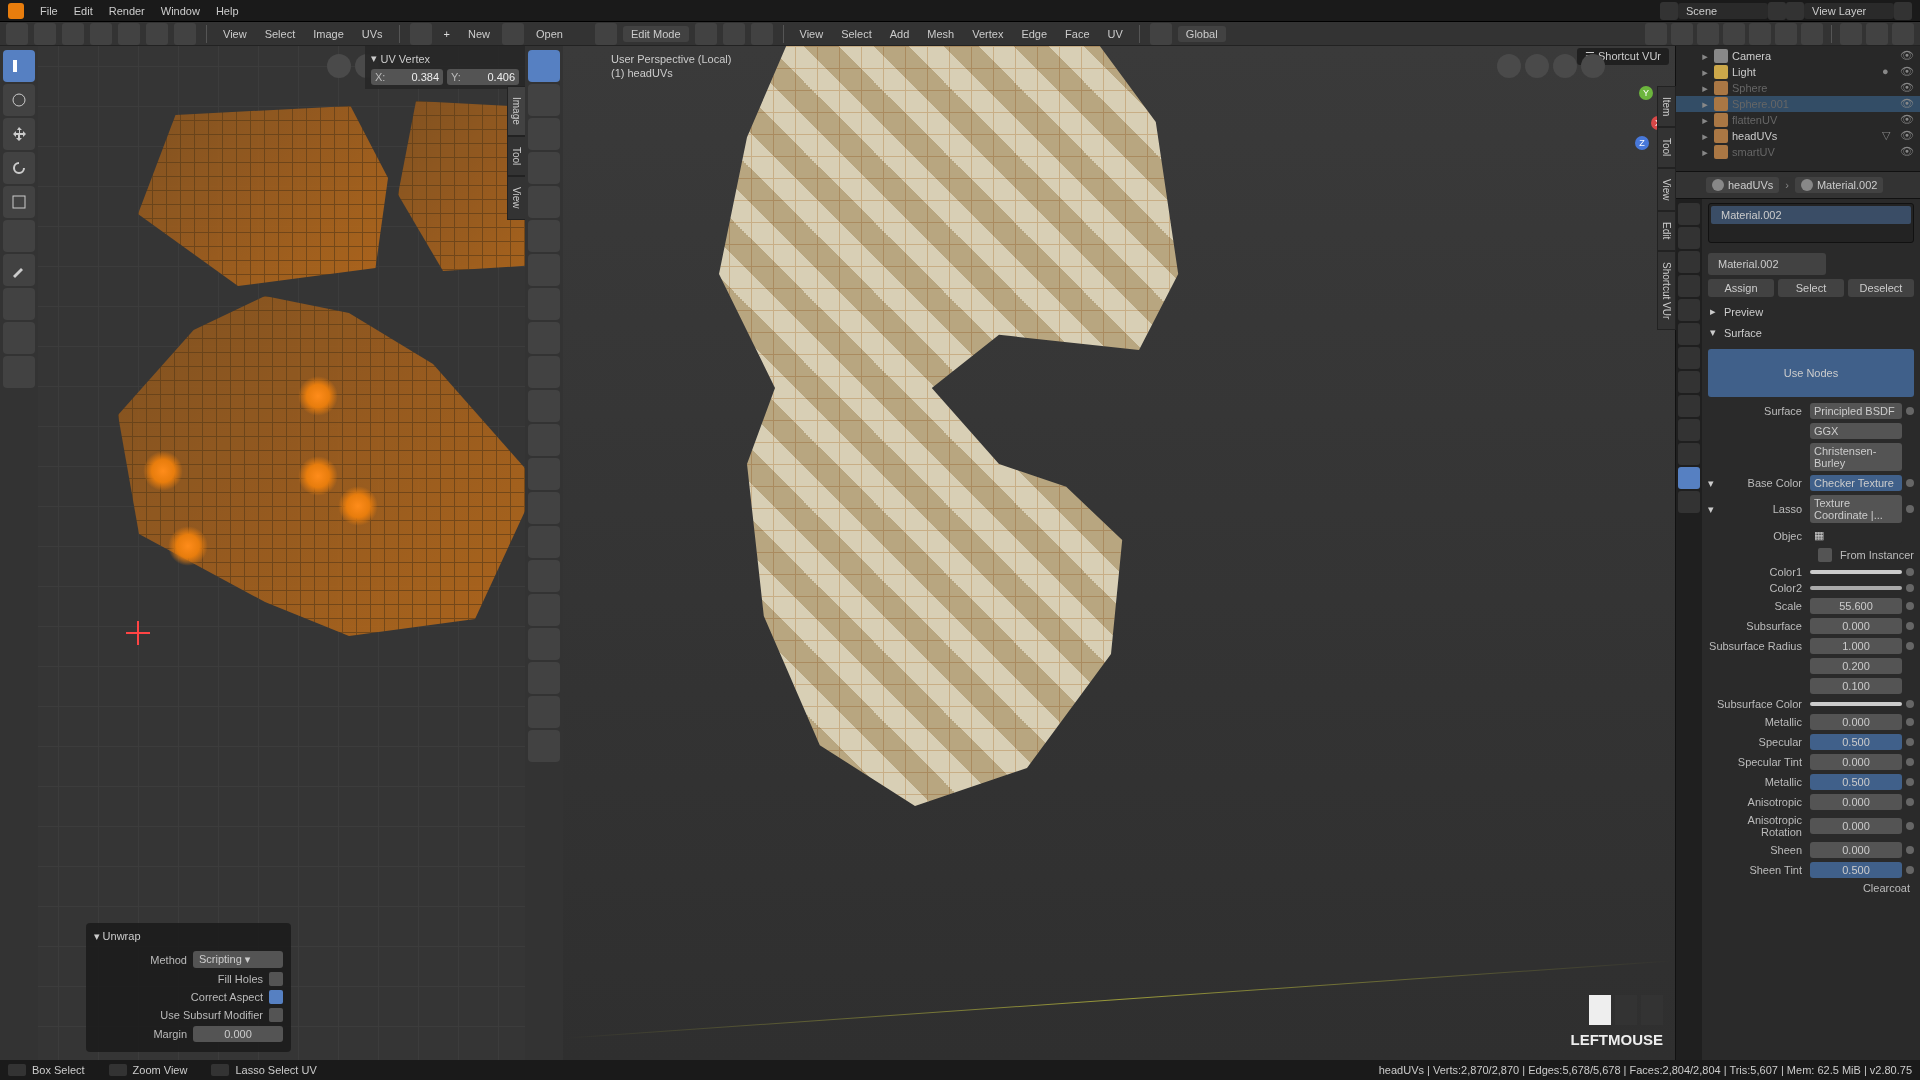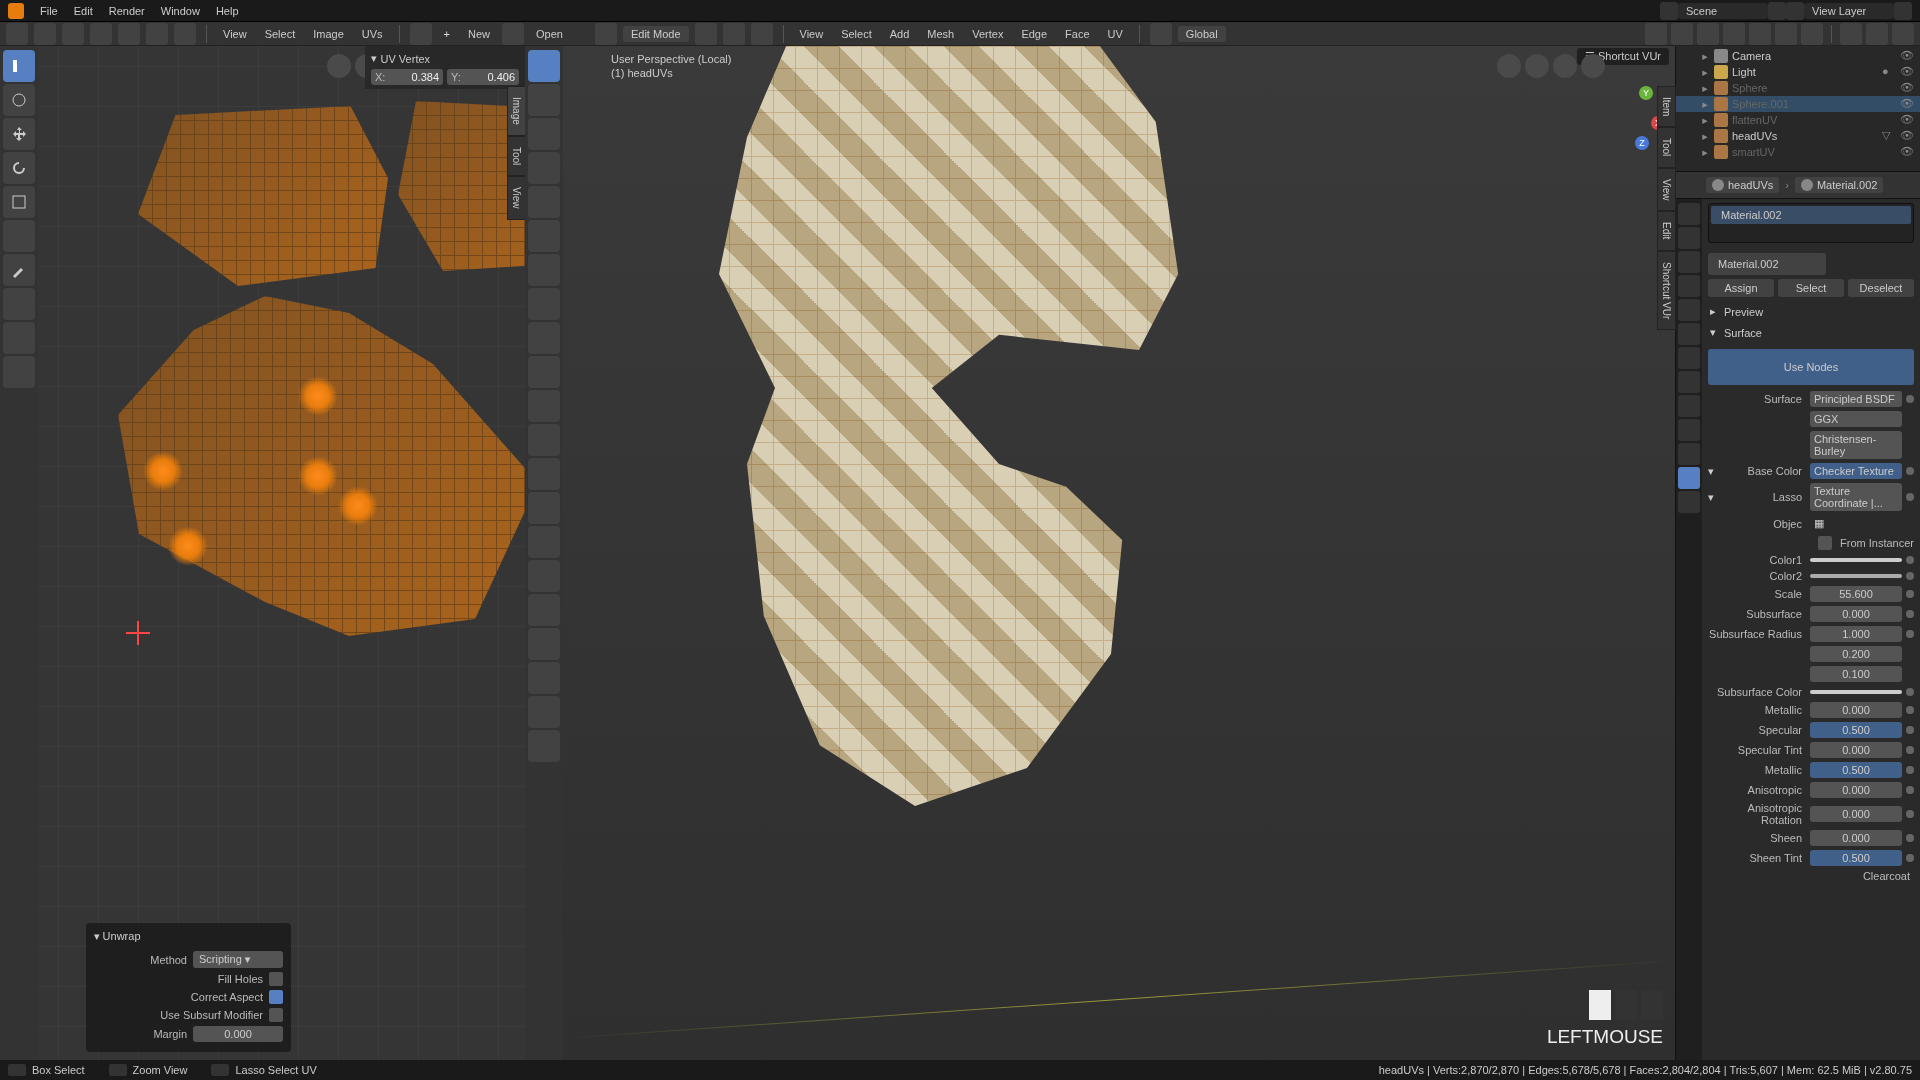--- a/index.html
+++ b/index.html
@@ -91,21 +91,21 @@
   linear-gradient(#c88840 1px,transparent 1px),
   linear-gradient(90deg,#c88840 1px,transparent 1px); background-size:22px 22px; opacity:0.35; mix-blend-mode:multiply;
   clip-path:inherit;
 }
 .floor-line { position:absolute; left:0; bottom:60px; width:100%; height:1px; background:linear-gradient(90deg,transparent,#9a9a3a,transparent); transform:rotate(-4deg); }
 
 .vp-hud { position:absolute; right:12px; bottom:12px; display:flex; flex-direction:column; align-items:flex-end; gap:6px; }
 .vp-hud .boxes { display:flex; gap:4px; }
 .vp-hud .hbox { width:22px; height:30px; background:#eee; }
 .vp-hud .hbox.dim { background:#333; }
-.vp-hud .label { font-size:19px; color:#eee; font-weight:400; }
+.vp-hud .label { font-size:15px; color:#eee; font-weight:700; }
 
 .vp-side-tabs { position:absolute; right:-1px; top:40px; display:flex; flex-direction:column; }
 
 
 .right-col { width:245px; background:#2a2a2a; display:flex; flex-direction:column; border-left:1px solid #111; }
 .outliner { height:125px; background:#282828; overflow:hidden; padding:2px 0; }
 .out-row { display:flex; align-items:center; gap:4px; padding:1px 6px 1px 24px; cursor:pointer; }
 .out-row .tri { width:10px; text-align:center; color:#888; }
 .out-row .ico { width:14px; height:14px; background:#aa7744; border-radius:2px; }
 .out-row .ico.cam { background:#888; }
@@ -137,21 +137,21 @@
 .panel-body { padding:2px 0 6px; }
 
 .prop-row { display:flex; align-items:center; padding:2px 0; gap:4px; }
 .prop-row .lab { flex:1; text-align:right; color:#bbb; padding-right:4px; }
 .prop-row .val { width:92px; background:#545454; padding:2px 4px; border-radius:3px; text-align:center; }
 .prop-row .val.blue { background:#40608a; }
 .prop-row .val.swatch { background:#ccc; }
 .prop-row .dot { width:8px; height:8px; border-radius:50%; background:#666; }
 .prop-row .chk { width:14px; height:14px; background:#545454; border-radius:2px; }
 
-.use-nodes { background:#40608a; text-align:center; padding:12px; border-radius:3px; margin:4px 0; cursor:pointer; }
+.use-nodes { background:#40608a; text-align:center; padding:18px; border-radius:3px; margin:4px 0; cursor:pointer; }
 
 
 .statusbar { position:absolute; left:0; right:0; bottom:0; height:20px; background:#1a1a1a; display:flex; align-items:center; padding:0 8px; gap:24px; color:#aaa; font-size:10px; }
 .statusbar .sitem { display:flex; align-items:flex-end; gap:6px; }
 .statusbar .mico { width:18px; height:12px; background:#333; border-radius:2px; }
 .statusbar .right { margin-left:auto; }
 svg { display:block; }
 </style>
 </head>
 <body>

